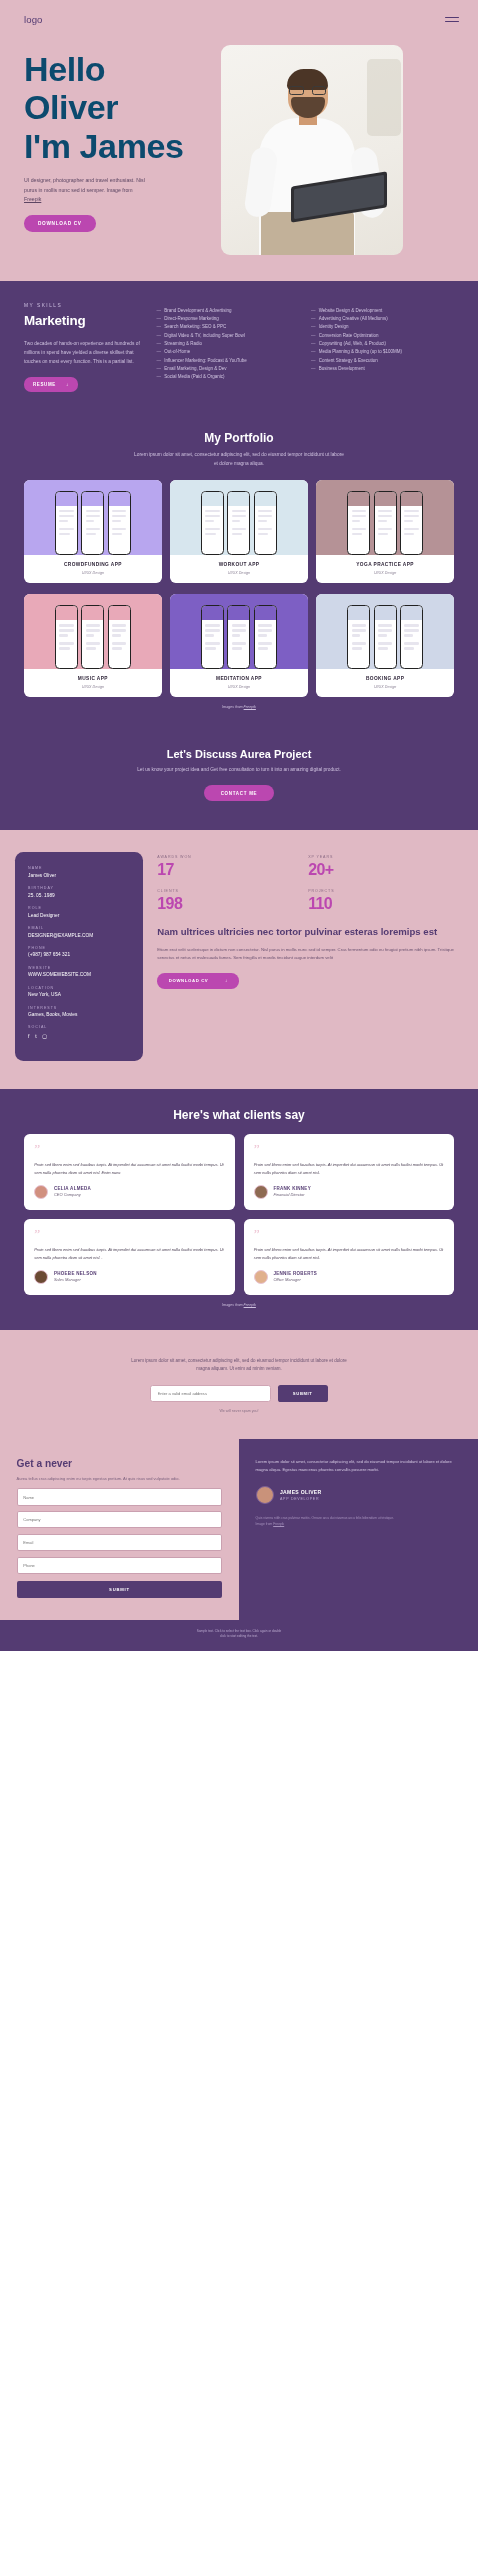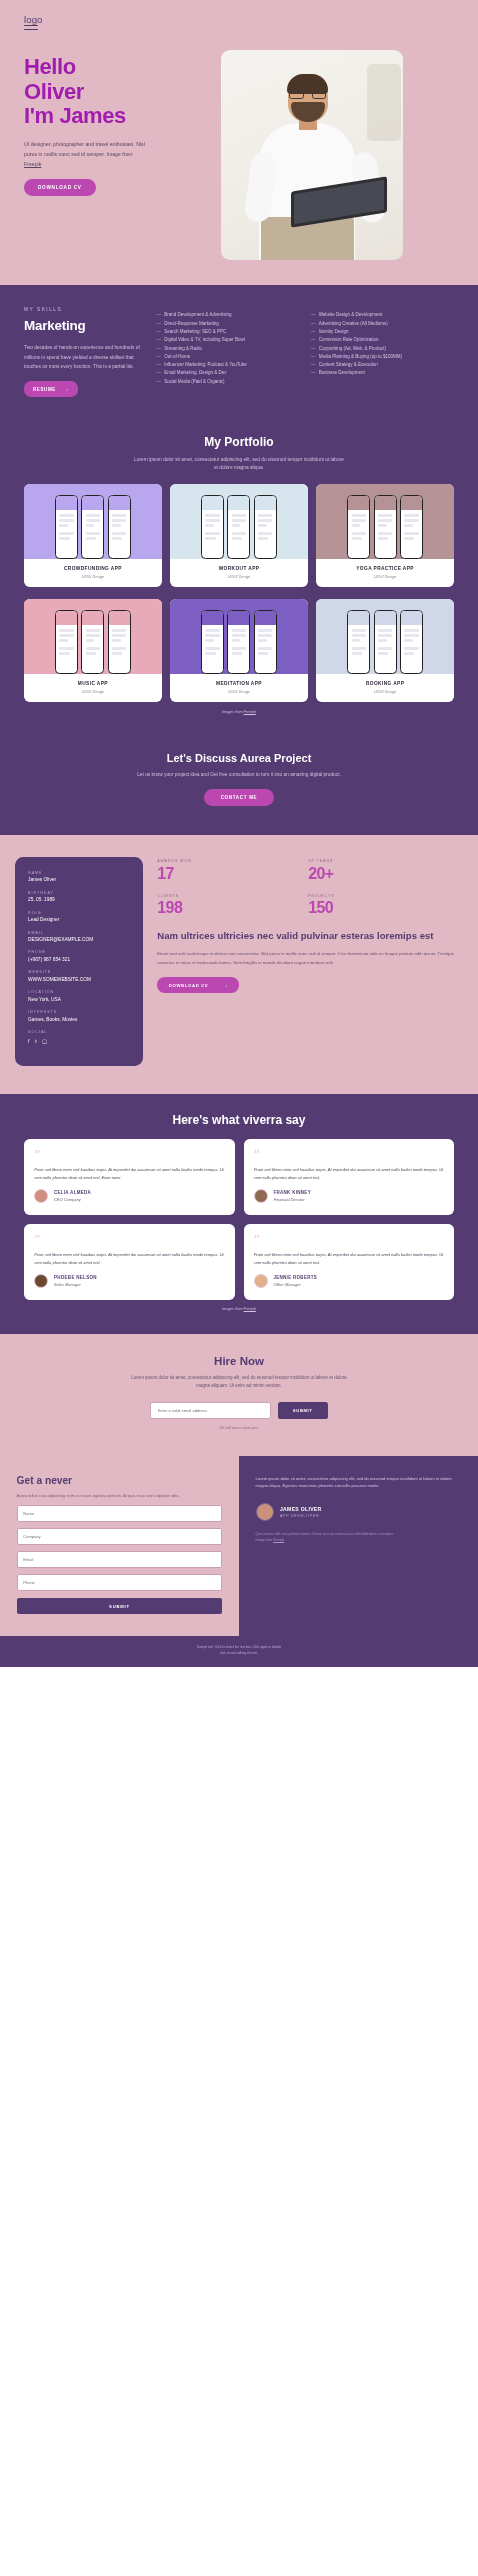--- a/index.html
+++ b/index.html
@@ -7,28 +7,28 @@
     width: 478px;
     font-family: "Liberation Sans", sans-serif;
     background: #ffffff;
     color: #3f2a56;
     -webkit-font-smoothing: antialiased;
   }
   .page { width:478px; position:relative; }
 
   
   .hero { background:#e0b9c4; padding: 14px 0 25.5px 0; position:relative; }
-  .topbar { display:flex; align-items:flex-start; justify-content:space-between; padding: 0 19px 0 24px; flex-direction: column; }
+  .topbar { display:flex; align-items:center; justify-content:space-between; padding: 0 19px 0 24px; }
   .logo { font-size:9.6px; color:#533a72; letter-spacing:0.1px; }
   .burger { width:14px; display:flex; flex-direction:column; gap:2.6px; cursor:pointer; }
   .burger i { display:block; height:1px; background:#533a72; border-radius:1.3px; }
   .hero-inner { display:flex; align-items:flex-start; padding: 19px 18px 0 24px; gap:6.4px; }
   .hero-left { width: 191px; padding-top: 6.4px; }
   .hero-title {
-    font-size:22px; line-height:1.12; font-weight:bold; color:#a21caf;
+    font-size:34px; line-height:1.12; font-weight:bold; color:#0c4a6e;
     letter-spacing:-0.4px;
   }
   .hero-desc {
     margin-top:11.5px; font-size:5.2px; line-height:1.85; color:#5d4663; width: 121px;
   }
   .hero-desc a { color:#5d4663; text-decoration:underline; }
   .btn-primary {
     display:inline-block; margin-top:10.2px;
     background:#bb47b0; color:#fff; font-size:4.7px; font-weight:bold;
     letter-spacing:0.7px; padding:5.7px 14px; border-radius:8.3px; border:none; cursor:pointer;
@@ -557,34 +557,34 @@
           <div class="stat">
             <div class="stat-label">XP YEARS</div>
             <div class="stat-num">20+</div>
           </div>
           <div class="stat">
             <div class="stat-label">CLIENTS</div>
             <div class="stat-num">198</div>
           </div>
           <div class="stat">
             <div class="stat-label">PROJECTS</div>
-            <div class="stat-num">150</div>
-          </div>
-        </div>
-      <h3 class="about-h">Nam ultrices ultricies nec valid pulvinar esteras loremips est</h3>
+            <div class="stat-num">110</div>
+          </div>
+        </div>
+      <h3 class="about-h">Nam ultrices ultricies nec tortor pulvinar esteras loremips est</h3>
       <p class="about-p">Etiam erat velit scelerisque in dictum non consectetur. Nisl purus in mollis nunc sed id semper. Cras fermentum odio eu feugiat pretium nibh ipsum. Tristique senectus et netus et malesuada fames. Sem fringilla et mordis tincidunt augue interdum velit</p>
       <button class="btn-dl2">
         <span>DOWNLOAD CV</span>
         <span>↓</span>
       </button>
     </div>
   </section>
 
   <section class="testi">
-    <h2 class="sec-title">Here's what viverra say</h2>
+    <h2 class="sec-title">Here's what clients say</h2>
     <div class="testi-grid" id="testi-grid">
         <div class="tcard">
           <div class="quote">”</div>
           <div class="tq">Proin sed libero enim sed faucibus turpis. At imperdiet dui accumsan sit amet nulla facilisi morbi tempus. Ut sem nulla pharetra diam sit amet nisl. Enim nunc</div>
           <div class="tauthor">
             <div class="avatar" style="background:#d1907f"></div>
             <div>
               <div class="tname">CELIA ALMEDA</div>
               <div class="trole">CEO Company</div>
             </div>
@@ -623,21 +623,20 @@
             </div>
           </div>
         </div>
       </div>
     <div class="credit">
       <span>Images from </span><a href="#">Freepik</a>
     </div>
   </section>
 
   <section class="hire">
-    <h2>Hire Now</h2>
     <p>Lorem ipsum dolor sit amet, consectetur adipiscing elit, sed do eiusmod tempor incididunt ut labore et dolore magna aliquam. Ut enim ad minim veniam.</p>
     <div class="hire-form">
       <input class="hire-input" placeholder="Enter a valid email address" style="">
       <button class="hire-btn">SUBMIT</button>
     </div>
     <div class="hire-note">We will never spam you!</div>
   </section>
 
   <section class="demo">
     <div class="demo-left">

